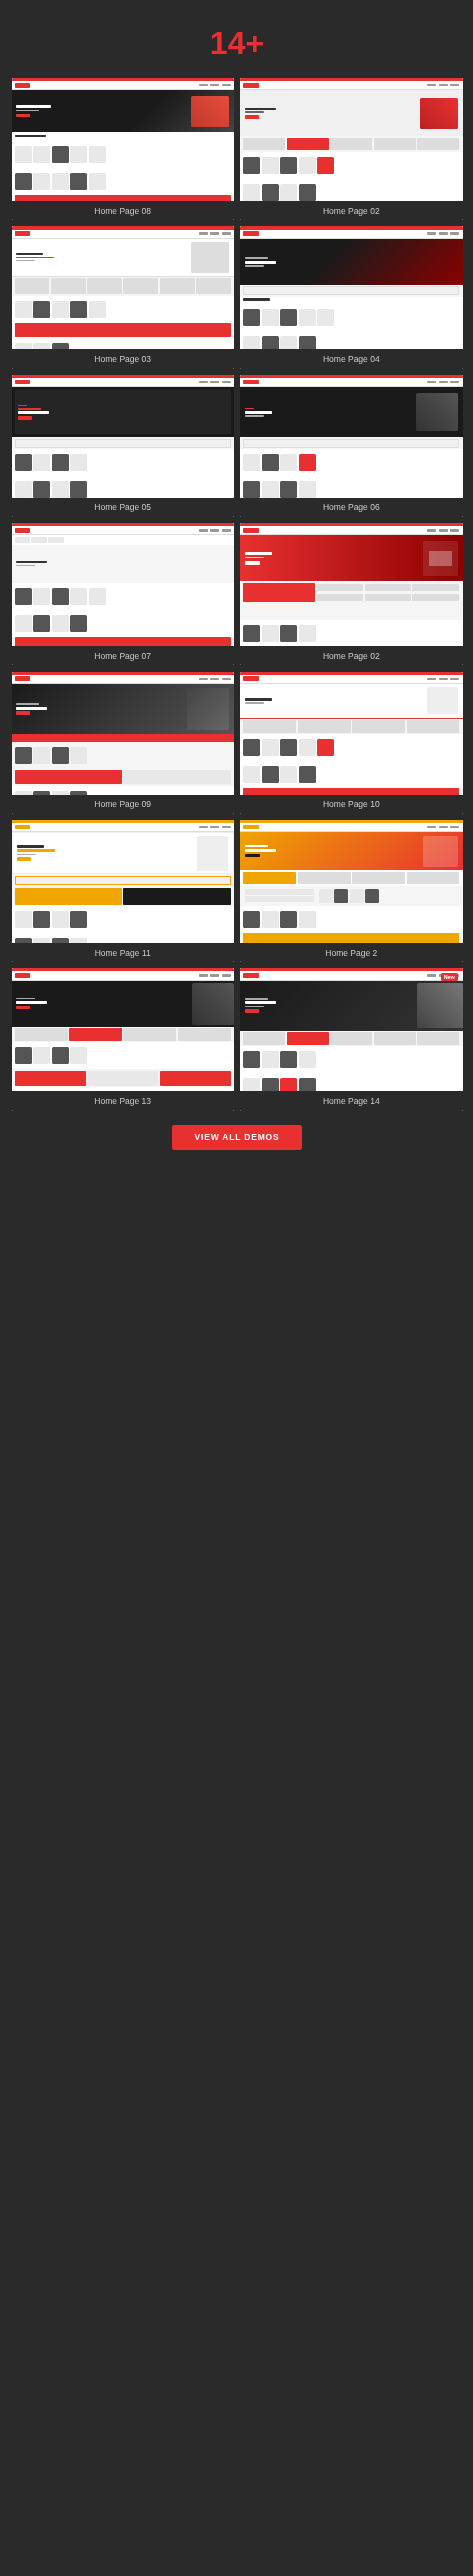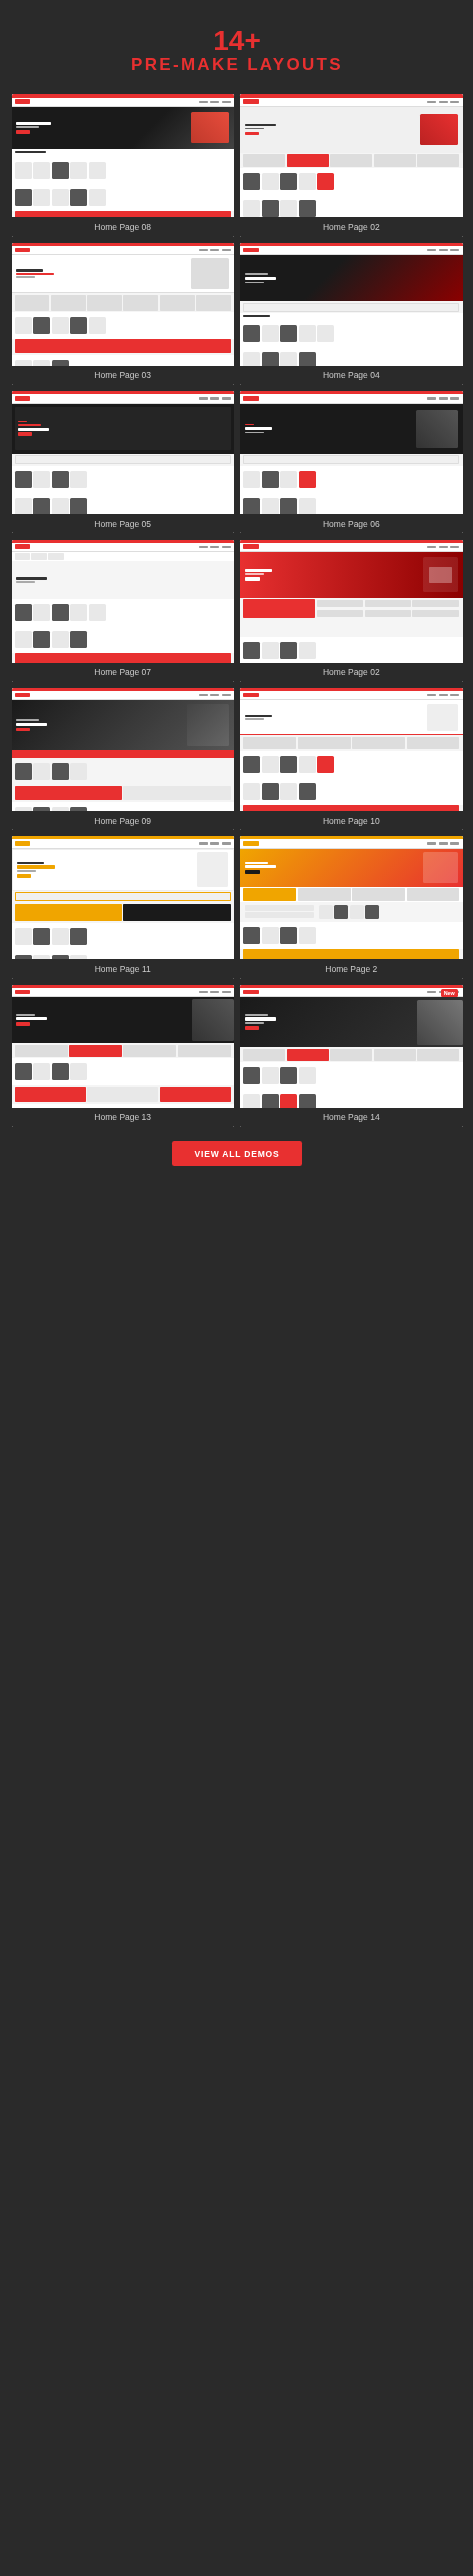--- a/index.html
+++ b/index.html
@@ -16,21 +16,21 @@
       padding: 15.4px 11.5px 23px;
     }
 
     .header {
       text-align: center;
       padding: 11.5px 0 15.4px;
     }
 
     .header-number {
       color: #e83030;
-      font-size: 28px;
+      font-size: 32px;
       font-weight: 900;
       line-height: 1;
     }
 
     .header-title {
       color: #e83030;
       font-size: 17px;
       font-weight: 900;
       letter-spacing: 2.3px;
       text-transform: uppercase;
@@ -281,21 +281,20 @@
       width: fit-content;
     }
   </style>
 </head>
 <body>
 
 <div class="container">
 
   <div class="header">
     <div class="header-number">14+</div>
-    <div class="header-title">PRE-MAKE LAYOUTS</div>
   </div>
 
   <div class="grid">
 
     <div class="demo-item">
       <div class="demo-screenshot">
         <div class="mini-site hp1">
           <div class="mini-red-bar"></div>
           <div class="mini-header">
             <div class="mini-logo"></div>

